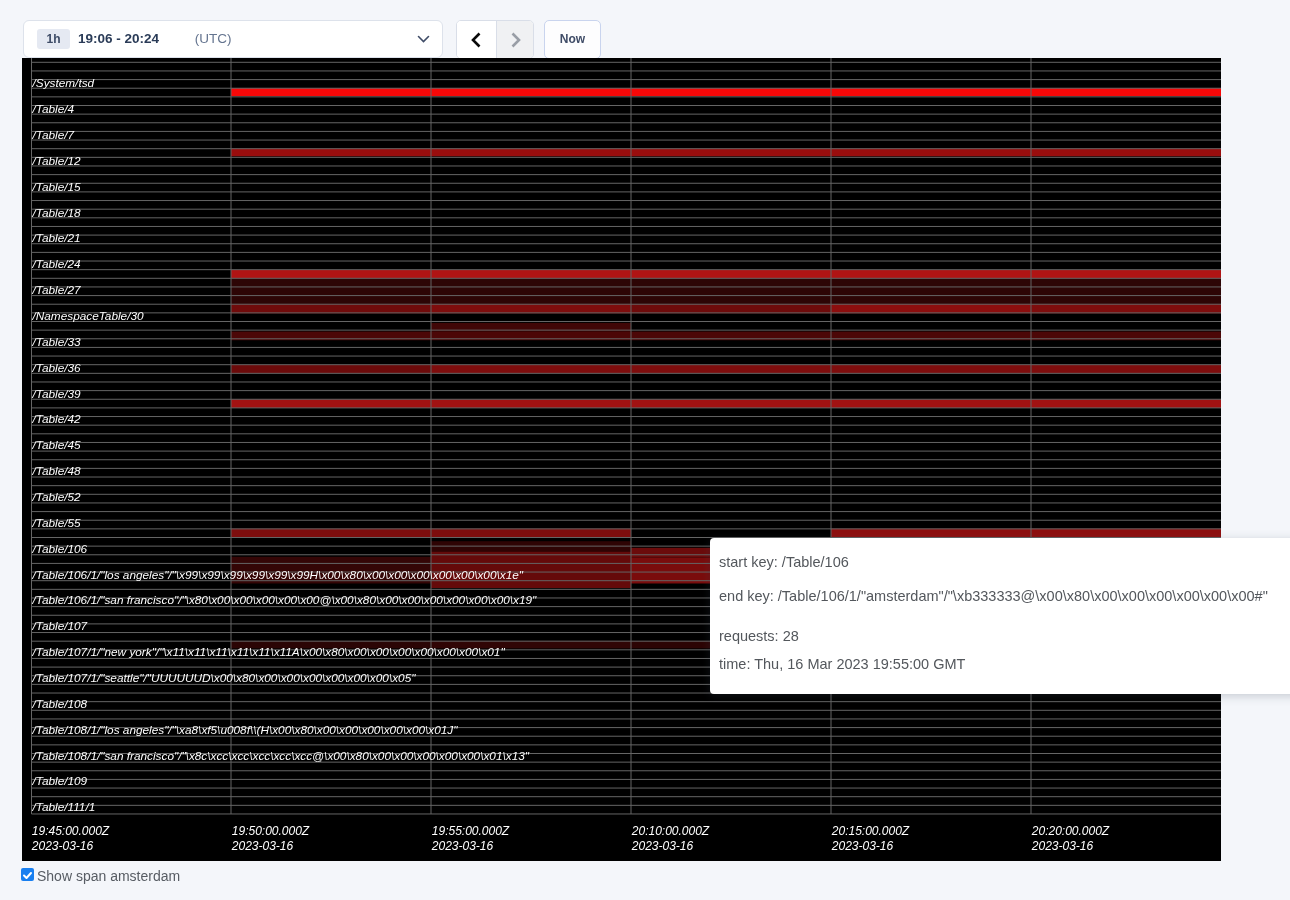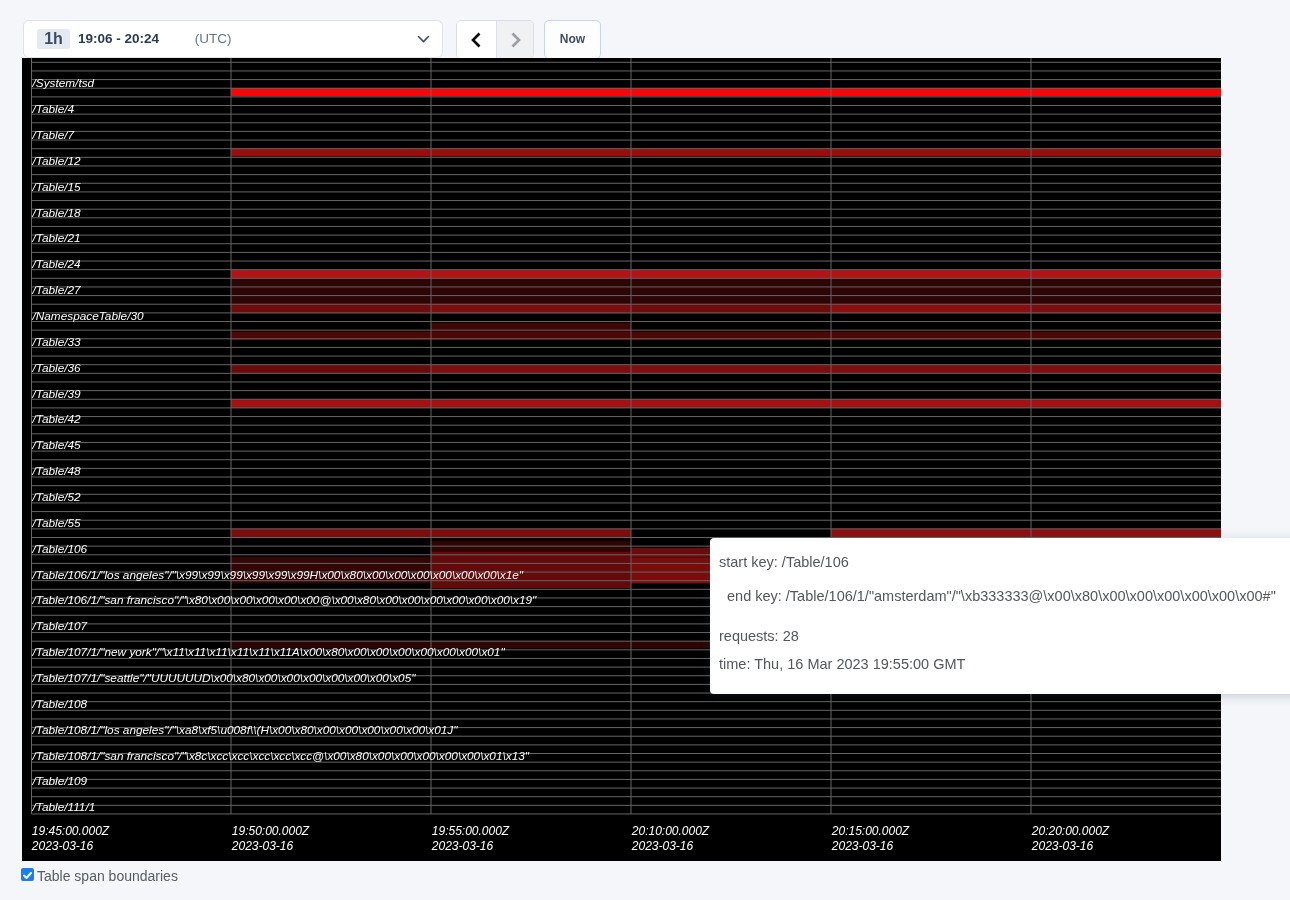--- a/index.html
+++ b/index.html
@@ -3,21 +3,21 @@
 <meta charset="utf-8">
 <style>
   * { margin:0; padding:0; box-sizing:border-box; }
   html,body { width:1290px; height:900px; background:#f4f6fa; font-family:"Liberation Sans", sans-serif; }
   .abs { position:absolute; }
 </style>
 </head>
 <body>
 
 <div class="abs" style="left:23px;top:20px;width:420px;height:38px;background:#fff;border:1px solid #dde2eb;border-radius:6px;"></div>
-<div class="abs" style="left:37px;top:29px;width:33px;height:20px;background:#e5e9f2;border-radius:3px;text-align:center;line-height:20px;font-size:16px;font-weight:bold;color:#3d4b66;">1h</div>
+<div class="abs" style="left:37px;top:29px;width:33px;height:20px;background:#e5e9f2;border-radius:3px;text-align:center;line-height:20px;font-size:12px;font-weight:bold;color:#3d4b66;">1h</div>
 <div class="abs" style="left:78px;top:22px;height:34px;line-height:34px;font-size:13.5px;color:#2a3b57;"><b>19:06 - 20:24</b> <span style="color:#64748f;margin-left:32px;">(UTC)</span></div>
 <svg class="abs" style="left:417px;top:35px;" width="13" height="8" viewBox="0 0 13 8">
     <path d="M1.5 1.5 L6.5 6.5 L11.5 1.5" stroke="#3f4c67" stroke-width="1.6" fill="none" stroke-linecap="round"></path>
   </svg>
 
 <div class="abs" style="left:456px;top:20px;width:78px;height:39px;border:1px solid #d9dee8;border-radius:5px;background:#fff;overflow:hidden;">
   <div class="abs" style="left:0;top:0;width:39px;height:39px;background:#fff;"></div>
   <div class="abs" style="left:39px;top:0;width:39px;height:39px;background:#f0f1f3;border-left:1px solid #d9dee8;"></div>
   <svg class="abs" style="left:13px;top:11px;" width="12" height="16" viewBox="0 0 12 16">
       <path d="M9.5 1.5 L3 8 L9.5 14.5" stroke="#0a0a0a" stroke-width="2.6" fill="none"></path>
@@ -105,23 +105,23 @@
 <text x="809.8" y="777">20:15:00.000Z</text>
 <text x="809.8" y="792">2023-03-16</text>
 <text x="1009.8" y="777">20:20:00.000Z</text>
 <text x="1009.8" y="792">2023-03-16</text>
 </g>
 </svg>
 </div>
 
 <div class="abs" style="left:710px;top:538px;width:651px;height:156px;background:#fff;border-radius:4px;box-shadow:0 2px 10px rgba(60,70,90,0.25);font-size:14.5px;color:#53575c;white-space:nowrap;">
   <div class="abs" style="left:9px;top:16px;">start key: /Table/106</div>
-  <div class="abs" style="left:9px;top:50px;margin-left:8px;">end key: /Table/106/1/"amsterdam"/"\xb333333@\x00\x80\x00\x00\x00\x00\x00\x00#"</div>
+  <div class="abs" style="left:9px;top:50px;">end key: /Table/106/1/"amsterdam"/"\xb333333@\x00\x80\x00\x00\x00\x00\x00\x00#"</div>
   <div class="abs" style="left:9px;top:90px;text-align:right;">requests: 28</div>
   <div class="abs" style="left:9px;top:118px;">time: Thu, 16 Mar 2023 19:55:00 GMT</div>
 </div>
 
 <div class="abs" style="left:21px;top:868px;width:13px;height:13px;background:#187ff0;border-radius:2px;">
   <svg width="13" height="13" viewBox="0 0 13 13">
       <path d="M3 6.5 L5.5 9 L10 4" stroke="#fff" stroke-width="2" fill="none" stroke-linecap="round" stroke-linejoin="round"></path>
     </svg>
 </div>
-<div class="abs" style="left:37px;top:868px;font-size:14px;color:#575c63;">Table span boundaries</div>
+<div class="abs" style="left:37px;top:868px;font-size:14px;color:#575c63;">Show span amsterdam</div>
 
 </body></html>

